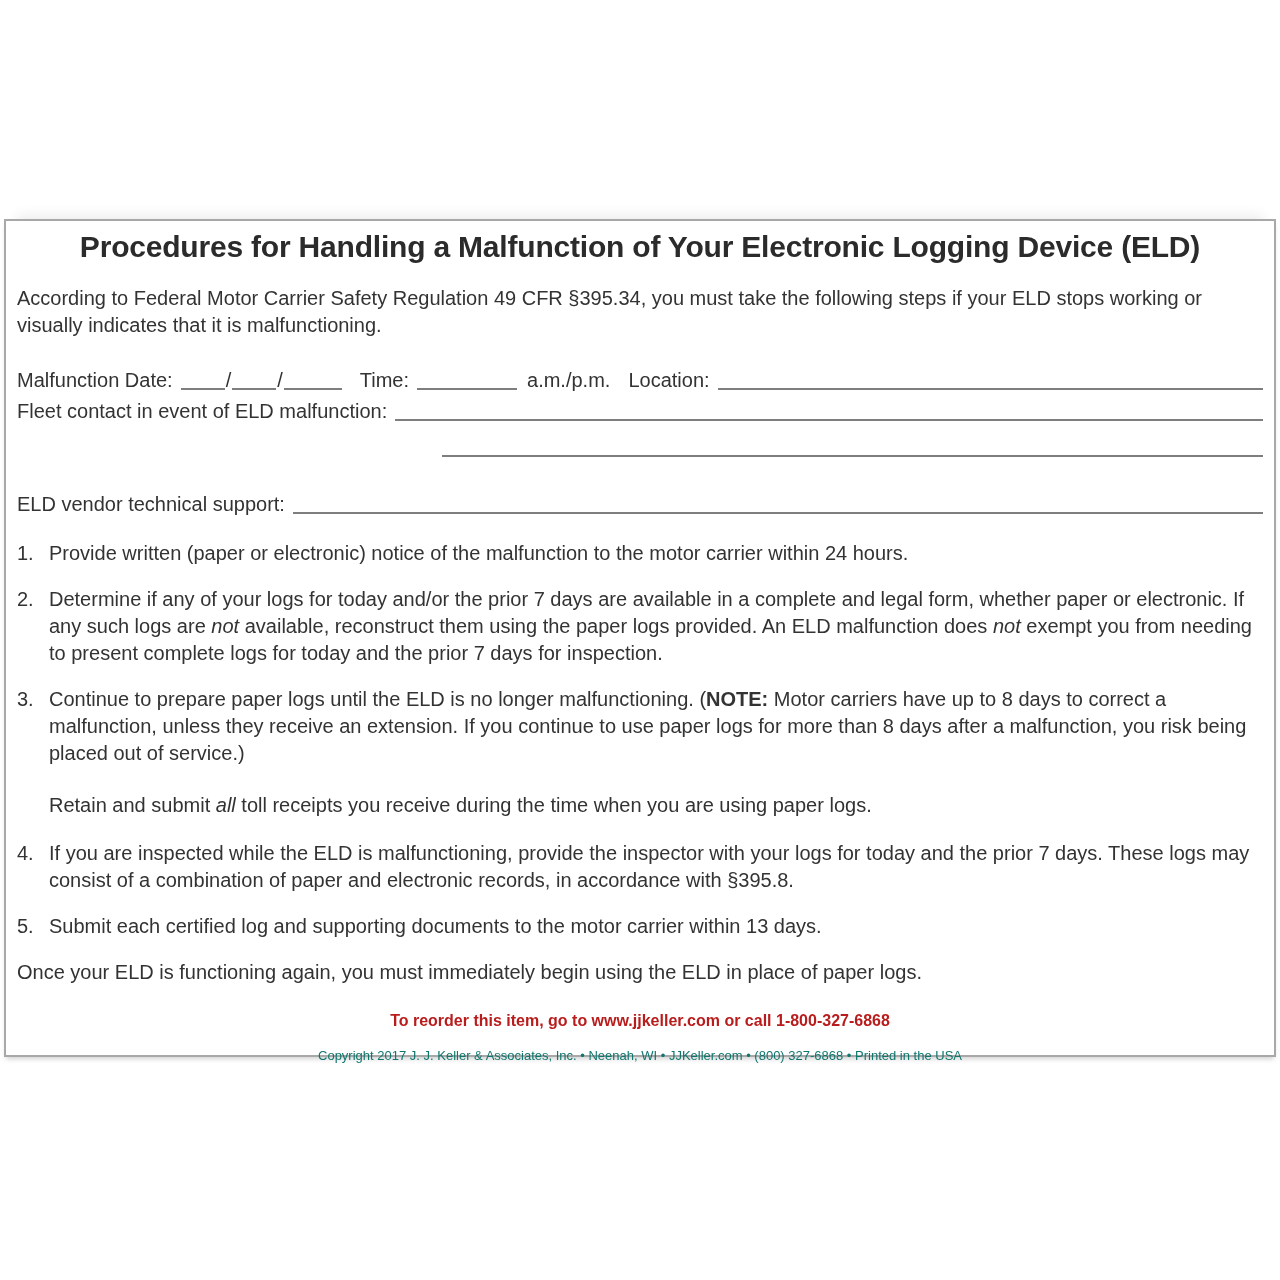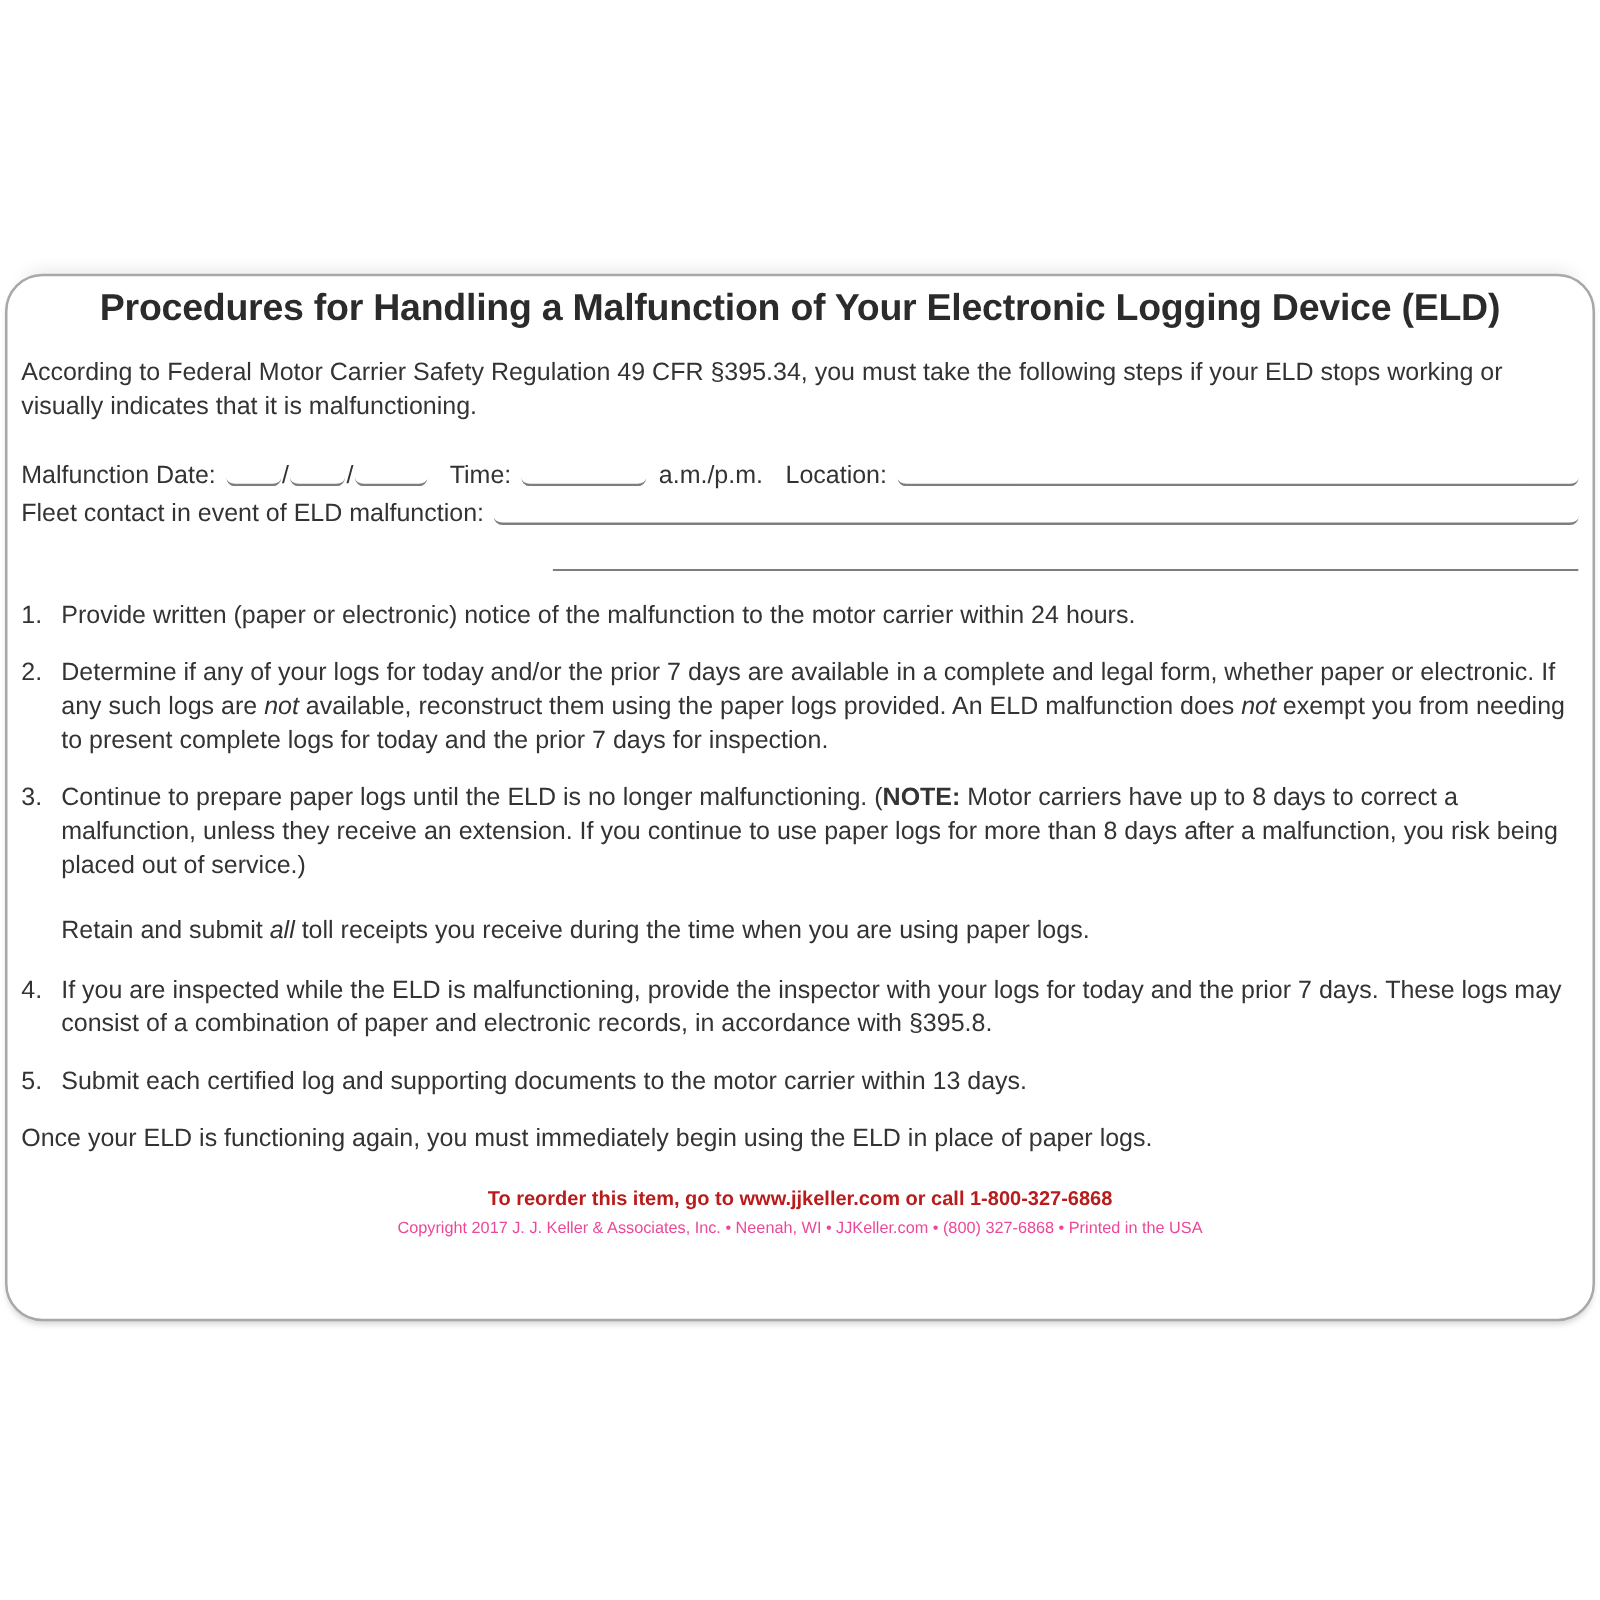--- a/index.html
+++ b/index.html
@@ -1,20 +1,20 @@
 <!DOCTYPE html>
 <html style="--ink: #333333; --line: #7e7e7e; --page-border: #a8a8a8;"><head>
 <meta charset="utf-8">
 <style>
   :root {
     --ink: #333333;
     --line: #7e7e7e;
     --page-border: #a8a8a8;
   }
-  * { margin: 0; padding: 0; box-sizing: border-box; border-radius: 30px; }
+  * { margin: 0; padding: 0; box-sizing: border-box; }
   html, body {
     width: 1280px; height: 1280px;
     background: #ffffff;
     font-family: "Liberation Sans", sans-serif;
     color: var(--ink);
     overflow: hidden;
   }
   .canvas { position: relative; width: 1280px; height: 1280px; background:#fff; }
   .page {
     position: absolute;
@@ -73,25 +73,25 @@
   .closing { margin-top: 4px; }
   .footer-reorder {
     margin-top: 24px;
     text-align: center;
     font-weight: bold;
     font-size: 16px;
     line-height: 21px;
     color: #b91c1c;
   }
   .footer-copyright {
-    margin-top: 4px;
+    margin-top: 17px;
     text-align: center;
     font-size: 13px;
     line-height: 16px;
-    color: #ec4899;
+    color: #0f766e;
   }
   i { font-style: italic; }
   b { font-weight: bold; }
 </style>
 </head>
 <body>
 
 <div class="canvas">
   <div class="page">
 
@@ -116,20 +116,24 @@
       <span class="blank blank-grow" style="margin-left:8px;"></span>
     </div>
 
     <div class="form-row row-fleet">
       <span class="lbl">Fleet contact in event of ELD malfunction:</span>
       <span class="blank blank-grow" style="margin-left:8px;"></span>
     </div>
 
     <div class="cont-line"></div>
 
+    <div class="form-row row-vendor">
+      <span class="lbl">ELD vendor technical support:</span>
+      <span class="blank blank-grow" style="margin-left:8px;"></span>
+    </div>
 
     <div class="steps">
         <div class="step">
           <span class="step-num">1.</span>
           <div class="step-text"><span>Provide written (paper or electronic) notice of the malfunction to the motor carrier within 24 hours.</span></div>
         </div>
         <div class="step">
           <span class="step-num">2.</span>
           <div class="step-text"><span>Determine if any of your logs for today and/or the prior 7 days are available in a complete and legal form, whether paper or electronic. If any such logs are </span><i>not</i><span> available, reconstruct them using the paper logs provided. An ELD malfunction does </span><i>not</i><span> exempt you from needing to present complete logs for today and the prior 7 days for inspection.</span></div>
         </div>

